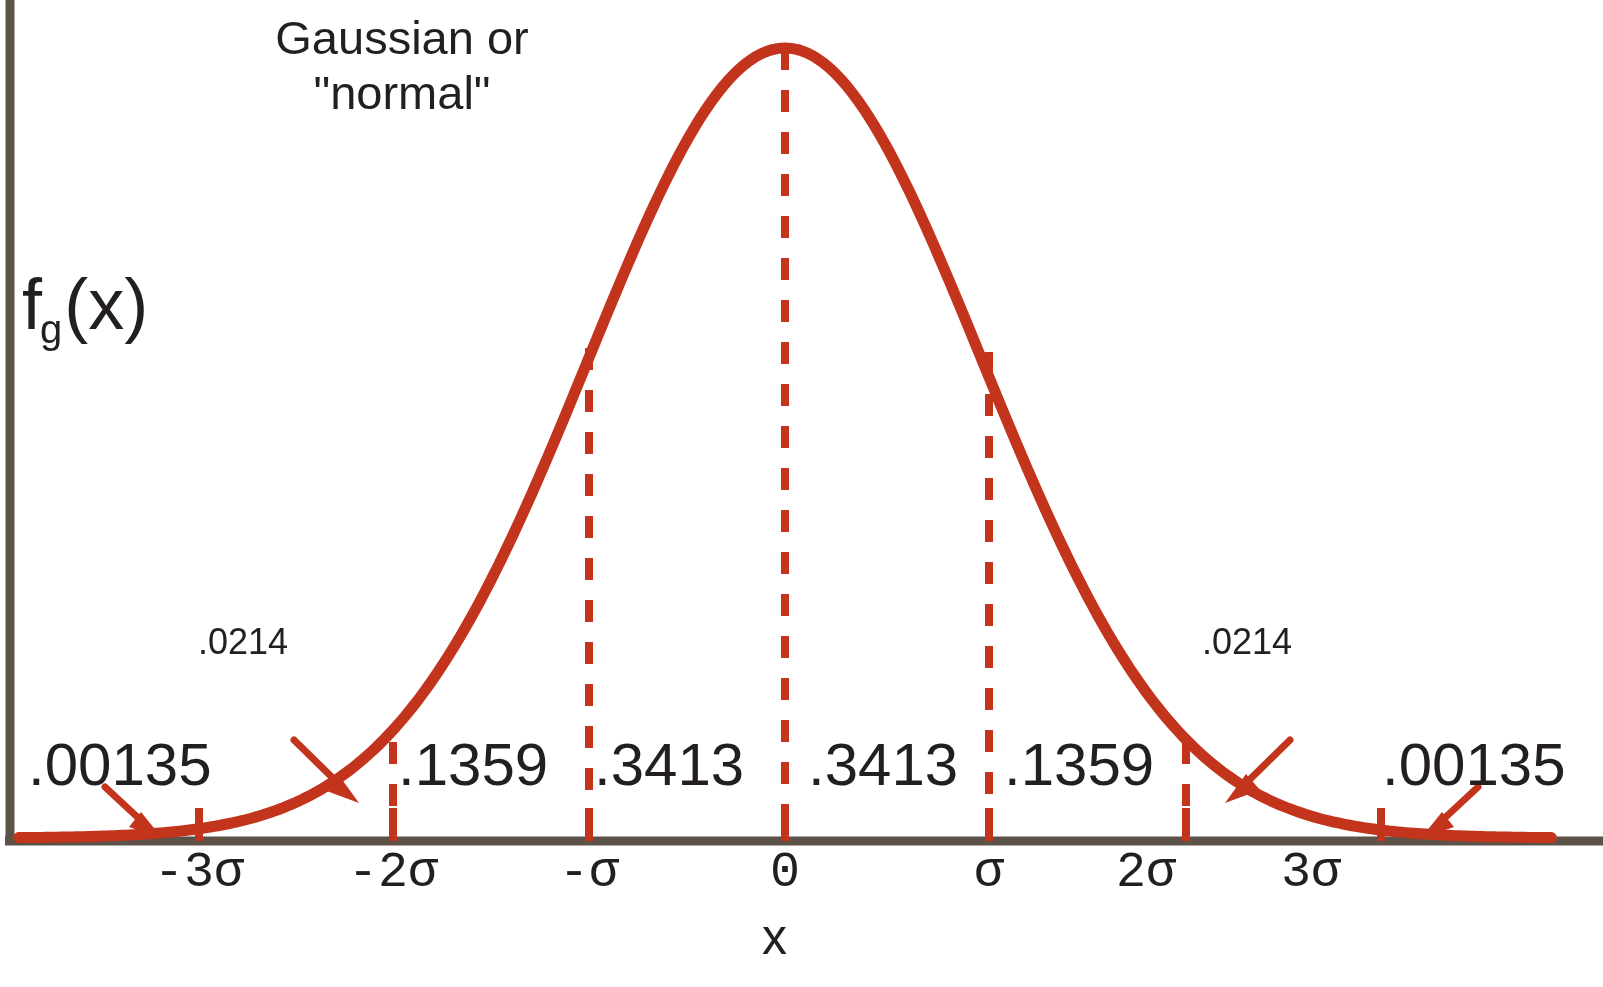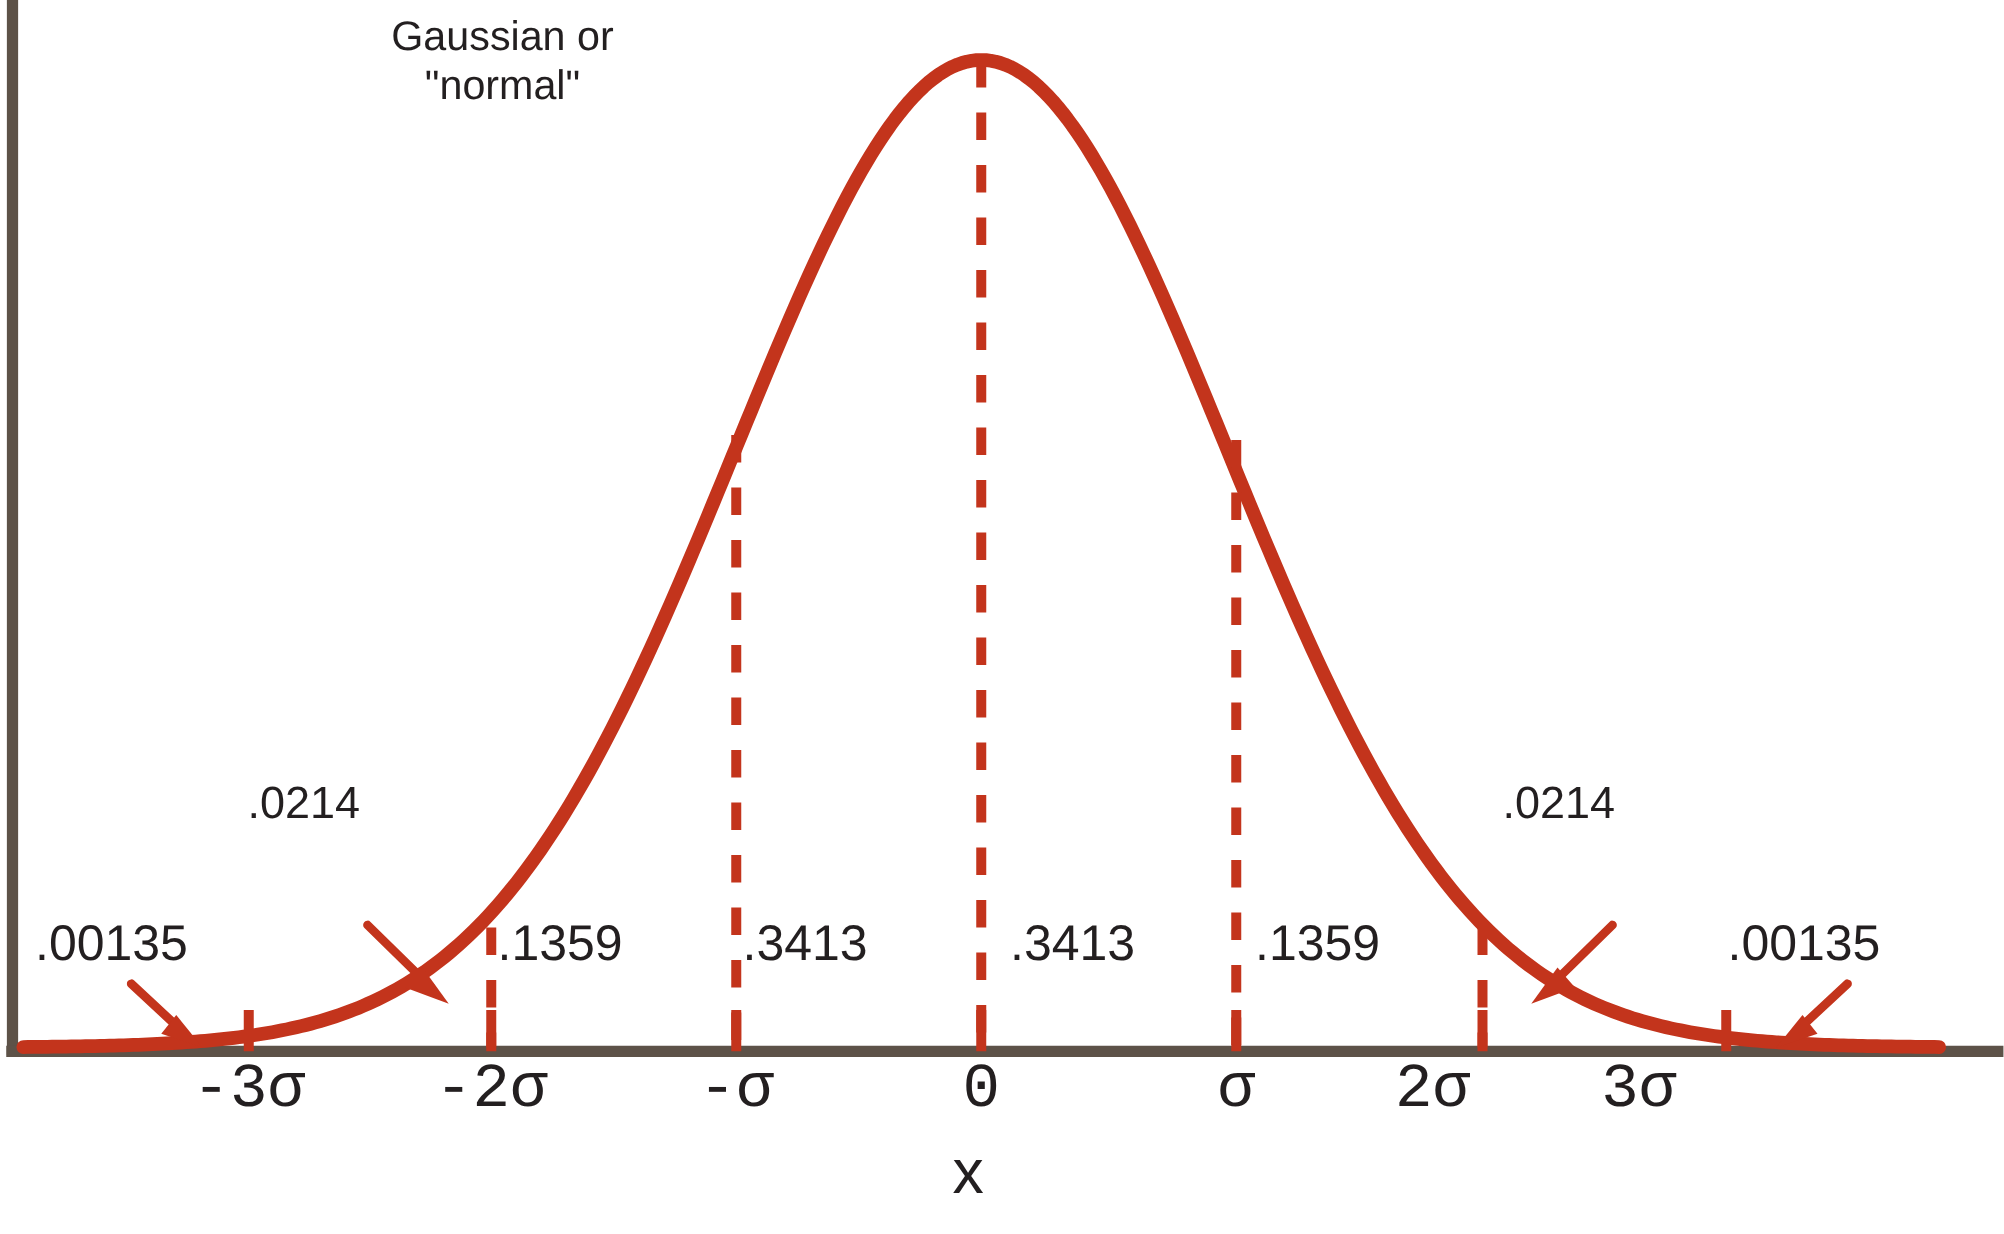--- a/index.html
+++ b/index.html
@@ -31,40 +31,40 @@
     white-space: nowrap;
     line-height: 1.0;
     font-family: "Liberation Sans", sans-serif;
   }
   
   #title-block {
     left: 232px;
     top: 10px;
     width: 340px;
     text-align: center;
-    font-size: 33px;
+    font-size: 47px;
     line-height: 1.18;
     white-space: normal;
   }
   
   #y-axis-label {
     left: 22px;
     top: 268px;
     font-size: 72px;
   }
   #y-axis-label .sub {
     font-size: 40px;
     vertical-align: baseline;
     position: relative;
     top: 14px;
     left: -2px;
   }
   
   .region-label {
-    font-size: 40px;
+    font-size: 60px;
     top: 735px;
   }
   .callout-label {
     font-size: 36px;
     top: 624px;
   }
   
   .tick-label {
     font-size: 50px;
     top: 848px;
@@ -122,20 +122,21 @@
       <path d="M 1478,787 L 1435,827" fill="none"></path>
       <path stroke="none" d="M 1421,838 L 1454,827 L 1442,812 Z"></path>
     </g>
   </svg>
 
   <div class="txt" id="title-block">
     <div>Gaussian or</div>
     <div>"normal"</div>
   </div>
 
+  <div class="txt" id="y-axis-label"><span>f</span><span class="sub">g</span><span>(x)</span></div>
 
   <div class="txt callout-label" style="left:198px;">.0214</div>
   <div class="txt callout-label" style="left:1202px;">.0214</div>
 
   <div class="txt region-label" style="left:28px;">.00135</div>
   <div class="txt region-label" style="left:398px;">.1359</div>
   <div class="txt region-label" style="left:594px;">.3413</div>
   <div class="txt region-label" style="left:808px;">.3413</div>
   <div class="txt region-label" style="left:1004px;">.1359</div>
   <div class="txt region-label" style="left:1382px;">.00135</div>

